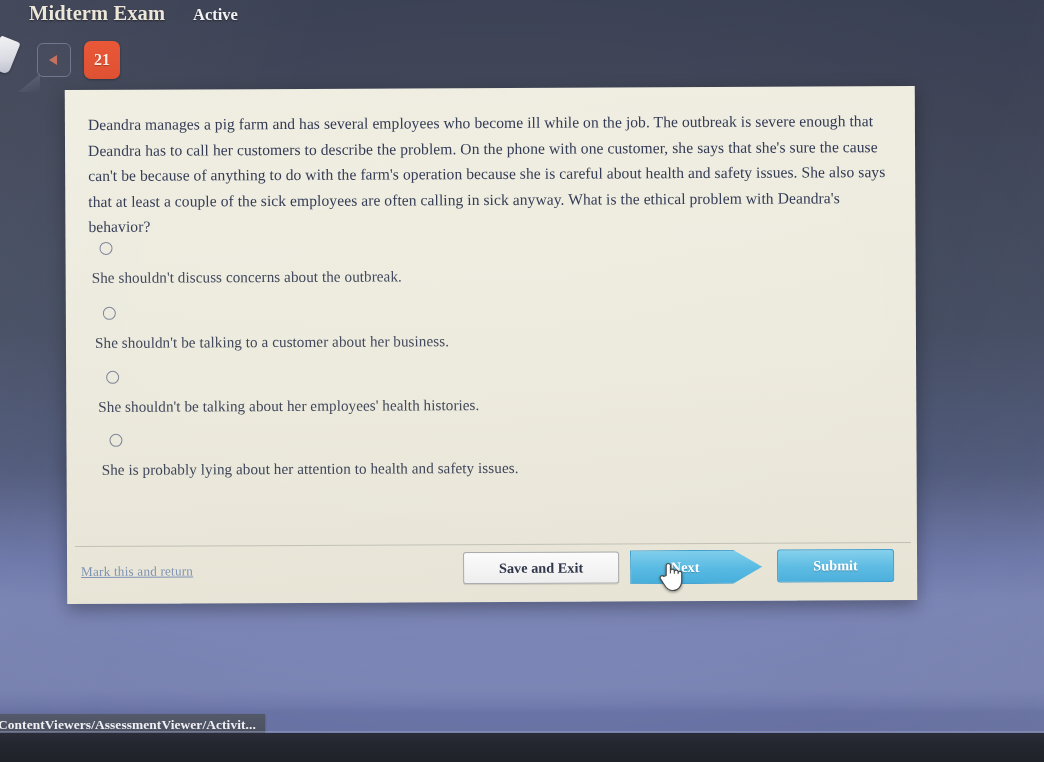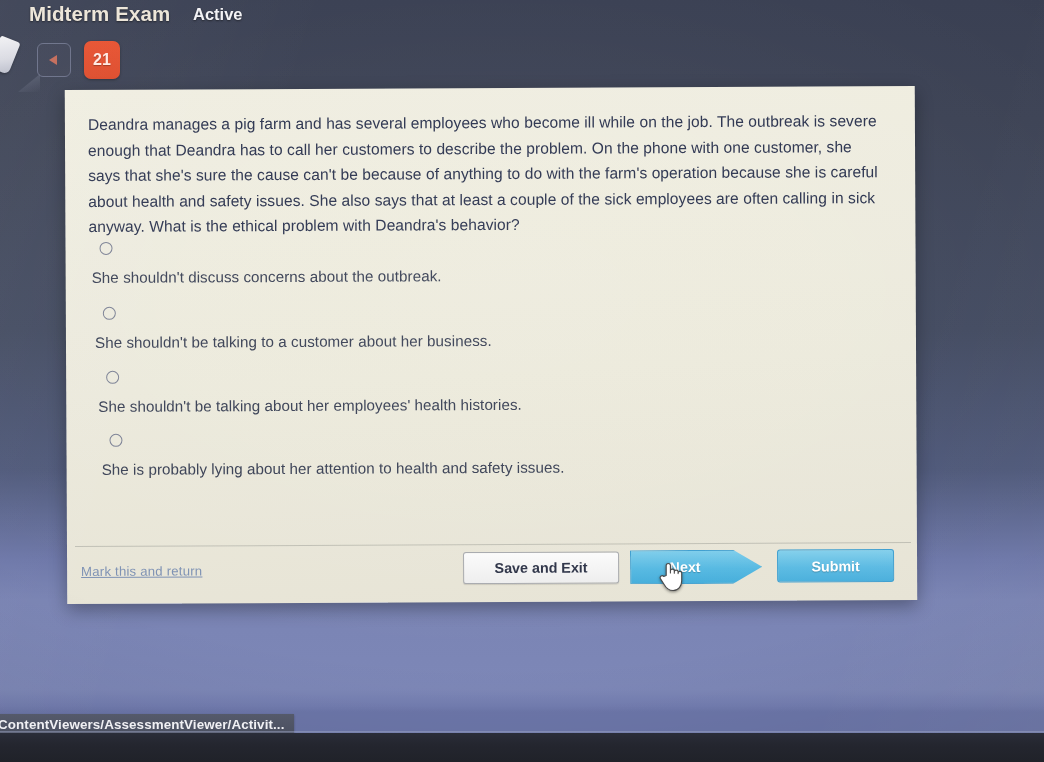--- a/index.html
+++ b/index.html
@@ -23,20 +23,21 @@
       linear-gradient(180deg,
         #3a4053 0px,
         #3d4355 120px,
         #424a60 330px,
         #4e5879 470px,
         #6d77a8 560px,
         #7a84b4 600px,
         #7d87b7 690px,
         #737db0 706px,
         #6c76a9 712px);
+    font-family: Liberation Serif, serif;
   }
   
   #vignette {
     position: absolute;
     inset: 0;
     background:
       radial-gradient(130% 95% at 48% 38%, rgba(255,255,255,0.055) 0%, rgba(255,255,255,0.0) 52%, rgba(0,0,0,0.16) 100%);
     pointer-events: none;
   }
   #glare {

